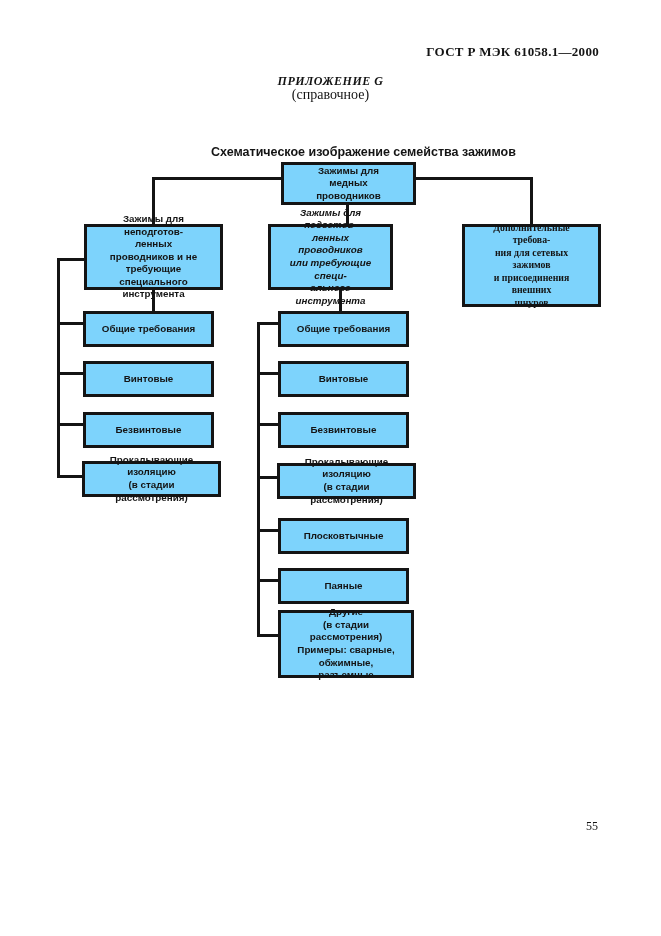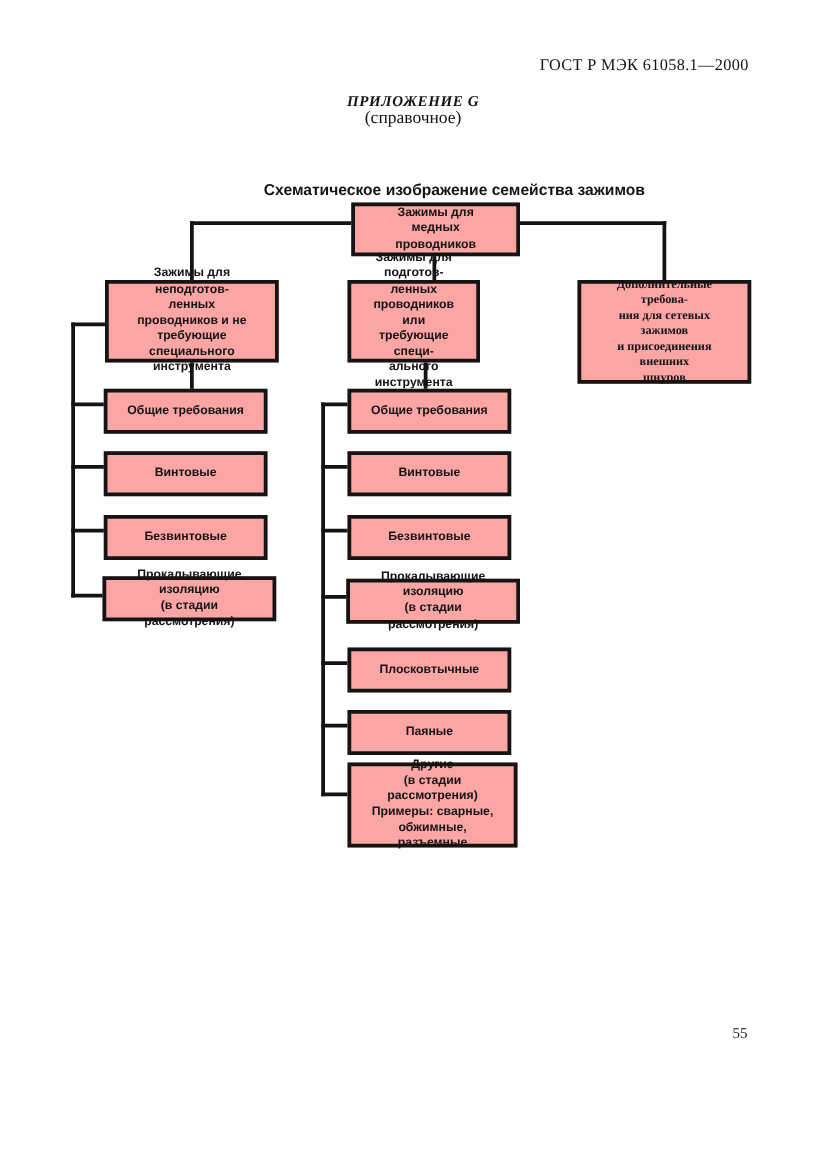--- a/index.html
+++ b/index.html
@@ -13,21 +13,21 @@
     font-family: "Liberation Sans", sans-serif;
     overflow: hidden;
   }
   .serif { font-family: "Liberation Serif", serif; }
 
   .std-number {
     position: absolute;
     top: 44px;
     right: 62px;
     font-size: 13px;
-    font-weight: normal;
+    font-weight: bold;
     letter-spacing: 0.3px;
   }
   .appendix-title {
     position: absolute;
     top: 74px;
     left: 0; right: 0;
     text-align: center;
     font-size: 12px;
     font-weight: 600;
     letter-spacing: 0.5px;
@@ -44,21 +44,21 @@
     position: absolute;
     top: 145px;
     left: 66px; right: 0;
     text-align: center;
     font-size: 12.5px;
     font-weight: bold;
   }
   .box {
     position: absolute;
     border: 3px solid #141414;
-    background: #fca5a5;
+    background: #7dd3fc;
     box-sizing: border-box;
     display: flex;
     align-items: center;
     justify-content: center;
     text-align: center;
     font-size: 9.8px;
     font-weight: bold;
     line-height: 1.28;
     white-space: pre-line;
     z-index: 2;
@@ -111,21 +111,21 @@
   <div class="line" style="left:257px;top:579px;width:22px;height:3px;"></div>
   <div class="line" style="left:257px;top:634px;width:22px;height:3px;"></div>
 
   <div class="box" style="left:281px;top:162px;width:135px;height:43px;">Зажимы для
 медных проводников</div>
 
   <div class="box" style="left:84px;top:224px;width:139px;height:66px;">Зажимы для неподготов-
 ленных проводников и не
 требующие специального
 инструмента</div>
-  <div class="box" style="left:278px;top:224px;width:106px;height:66px;">Зажимы для подготов-
+  <div class="box" style="left:268px;top:224px;width:125px;height:66px;font-style:italic;">Зажимы для подготов-
 ленных проводников
 или требующие специ-
 ального инструмента</div>
   <div class="box" style="left:462px;top:224px;width:139px;height:83px;font-family:Liberation Serif, serif;">Дополнительные требова-
 ния для сетевых зажимов
 и присоединения внешних
 шнуров</div>
 
   <div class="box" style="left:83px;top:311px;width:131px;height:26px;">Общие требования</div>
   <div class="box" style="left:83px;top:361px;width:131px;height:26px;">Винтовые</div>

